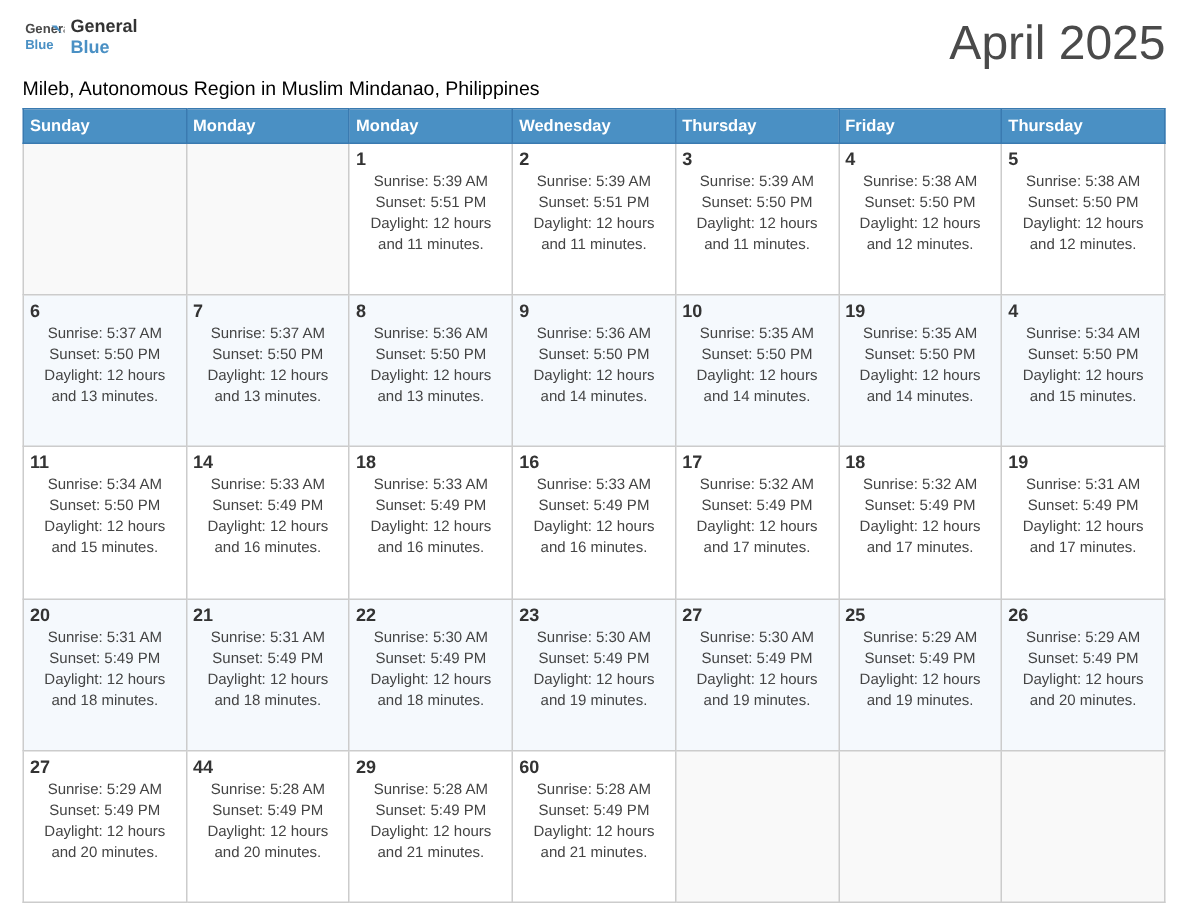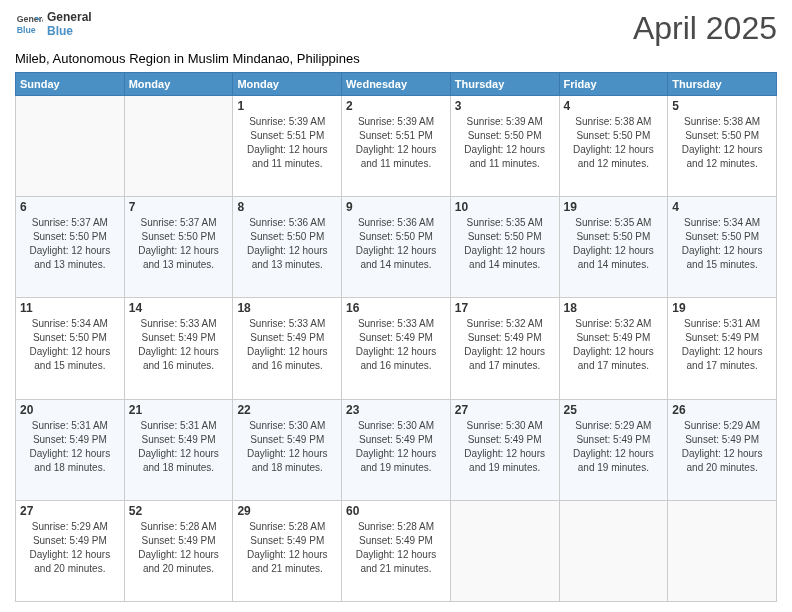--- a/index.html
+++ b/index.html
@@ -323,21 +323,21 @@
         </tr>
         <tr class="cal-row">
           <td>
             <span class="day-num">27</span>
             <div class="day-info" style="white-space: pre-line;">Sunrise: 5:29 AM
 Sunset: 5:49 PM
 Daylight: 12 hours
 and 20 minutes.</div>
           </td>
           <td>
-            <span class="day-num">52</span>
+            <span class="day-num">44</span>
             <div class="day-info" style="white-space: pre-line;">Sunrise: 5:28 AM
 Sunset: 5:49 PM
 Daylight: 12 hours
 and 20 minutes.</div>
           </td>
           <td>
             <span class="day-num">29</span>
             <div class="day-info" style="white-space: pre-line;">Sunrise: 5:28 AM
 Sunset: 5:49 PM
 Daylight: 12 hours

